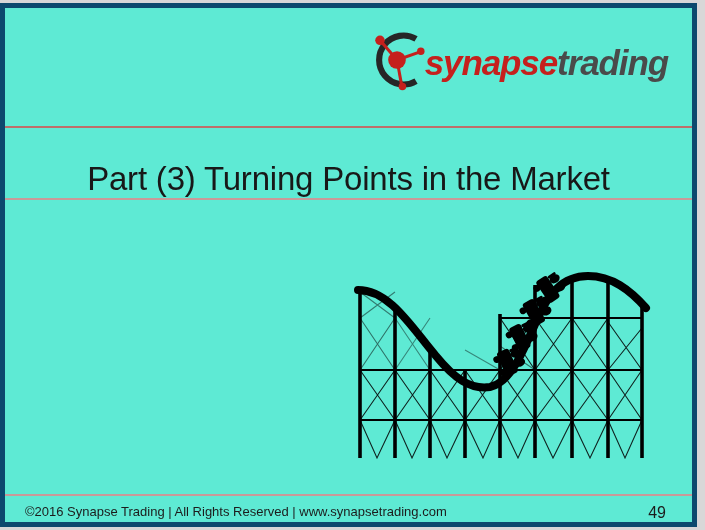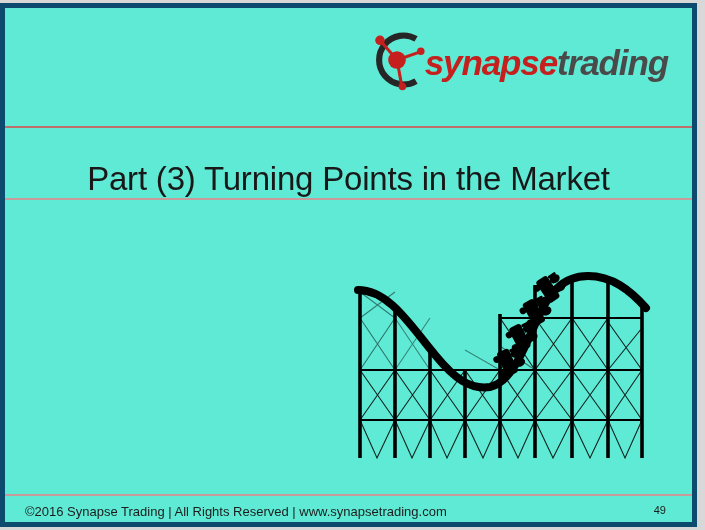--- a/index.html
+++ b/index.html
@@ -121,21 +121,21 @@
     top: 8px;
     font-size: 13px;
     color: #1c1c1c;
     white-space: nowrap;
     text-align: center;
   }
   .page-num {
     position: absolute;
     right: 26px;
     top: 8px;
-    font-size: 11px;
+    font-size: 16px;
     color: #1c1c1c;
   }
 </style>
 </head>
 <body>
 
 <div class="slide">
 
   <div class="header">
     <div class="logo">

